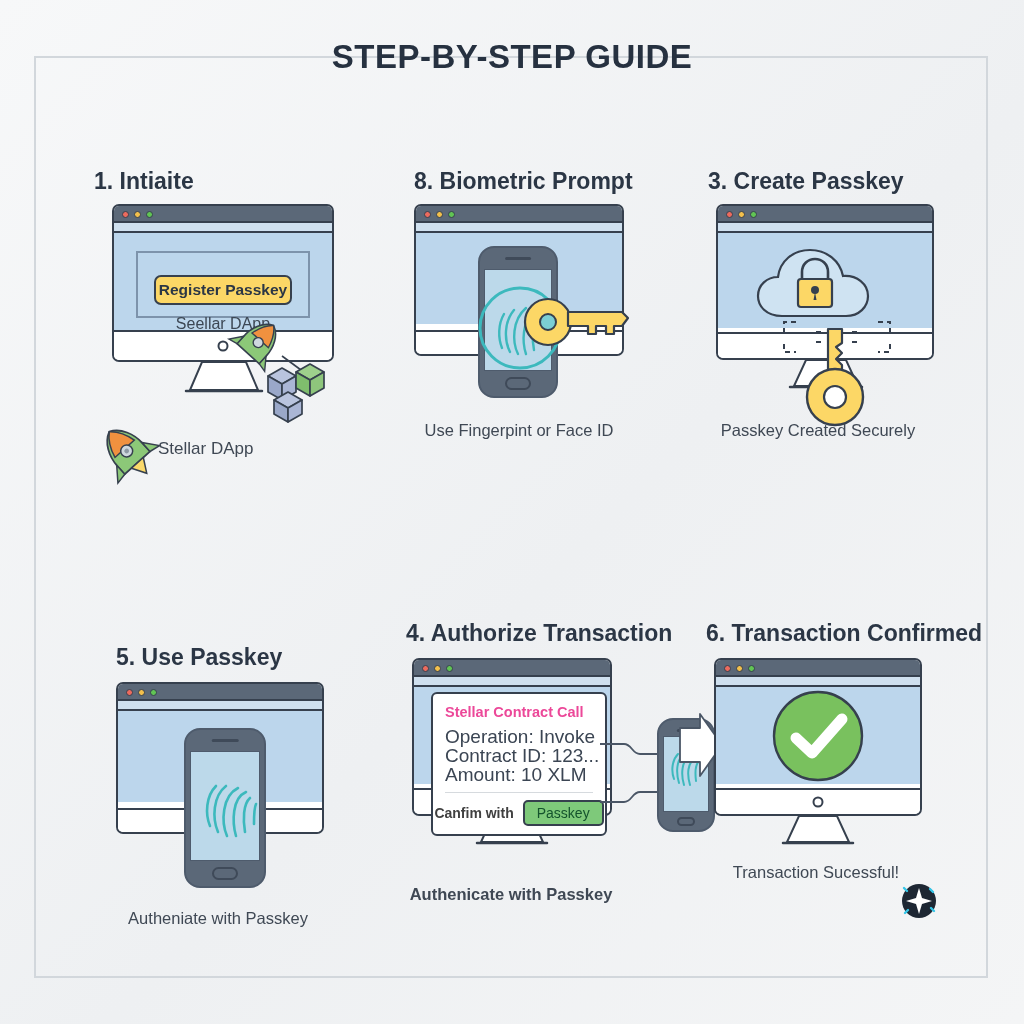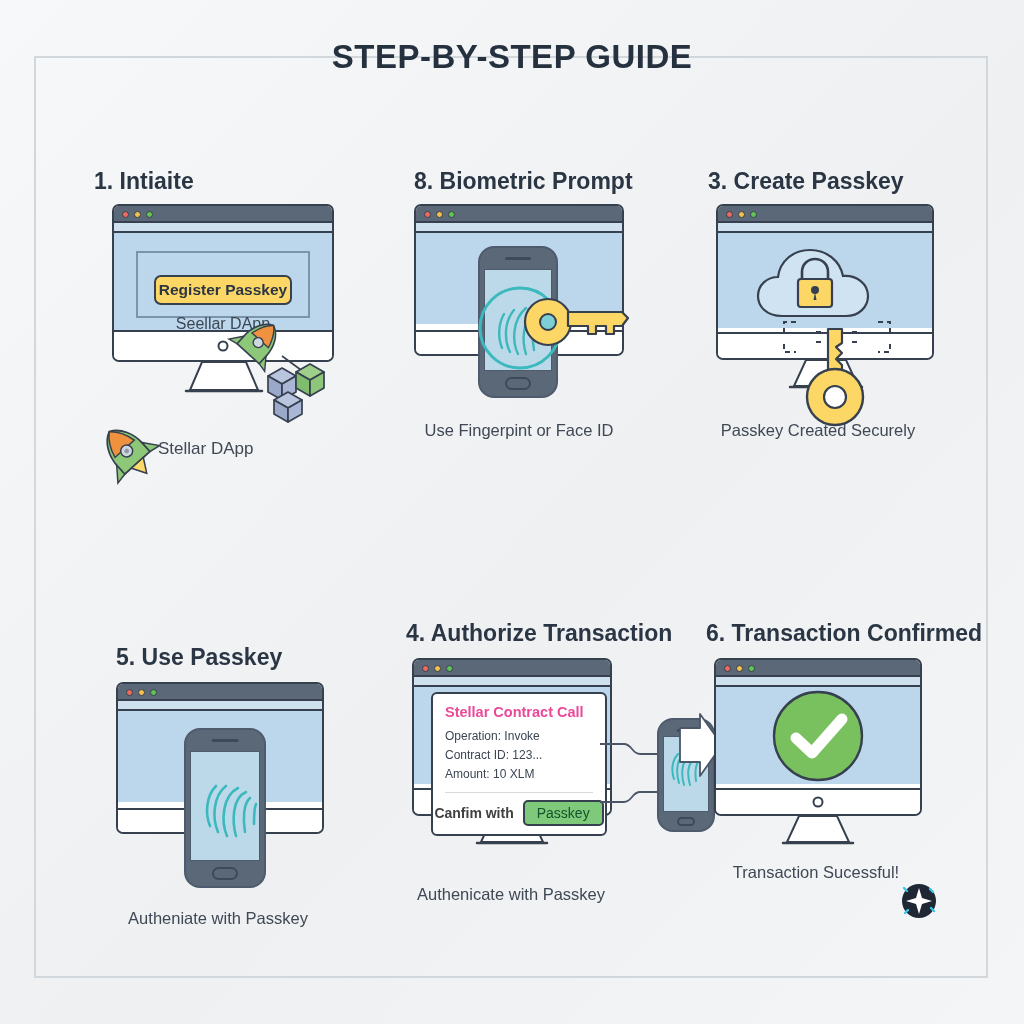--- a/index.html
+++ b/index.html
@@ -174,21 +174,21 @@
     border: 2px solid #36404e;
     border-radius: 6px;
     box-sizing: border-box;
     padding: 10px 12px 8px 12px;
   }
   .dlg-title {
     font-size: 14.5px; font-weight: bold; color: #ec4899;
     margin-bottom: 7px; white-space: nowrap;
   }
   .dlg-line {
-    font-size: 12px; color: #3b4553; line-height: 19px; white-space: nowrap;
+    font-size: 19px; color: #3b4553; line-height: 19px; white-space: nowrap;
   }
   .dlg-sep {
     margin: 8px 0 7px 0; height: 1px; background: #d6dade;
   }
   .dlg-foot {
     display: flex; align-items: center; justify-content: center; gap: 9px;
   }
   .dlg-confirm-label { font-size: 14px; font-weight: bold; color: #404040; white-space: nowrap;}
   .passkey-btn {
     background: #7ec97a;
@@ -469,21 +469,21 @@
     <svg class="abs" style="left:260px; top:123px;" width="46" height="50" viewBox="0 0 46 50">
       <g fill="none" stroke="#3cb9bd" stroke-width="2" stroke-linecap="round">
         <path d="M8 36 C5 28 6 17 12 11"></path>
         <path d="M13 40 C10 30 10 17 18 11"></path>
         <path d="M18 42 C15 32 15 17 25 12"></path>
         <path d="M24 42 C21 32 21 19 30 15"></path>
         <path d="M30 38 C29 30 29 22 33 18"></path>
       </g>
     </svg>
 
-    <div class="caption abs" style="left:-85px; top:262px; width:380px;">
+    <div class="caption abs" style="left:-85px; top:262px; width:380px;font-weight:bold;">
       <div>Authenicate with Passkey</div>
     </div>
   </div>
 
   <div class="step" style="left:706px; top:620px;">
     <div class="step-title">6. Transaction Confirmed</div>
 
     <svg class="abs" style="left:-28px; top:92px;" width="46" height="66" viewBox="0 0 46 66">
       <path d="M2 16 L22 16 L22 2 L44 33 L22 64 L22 50 L2 50 Z" fill="#ffffff" stroke="#4a5666" stroke-width="1.8" stroke-linejoin="round"></path>
     </svg>

